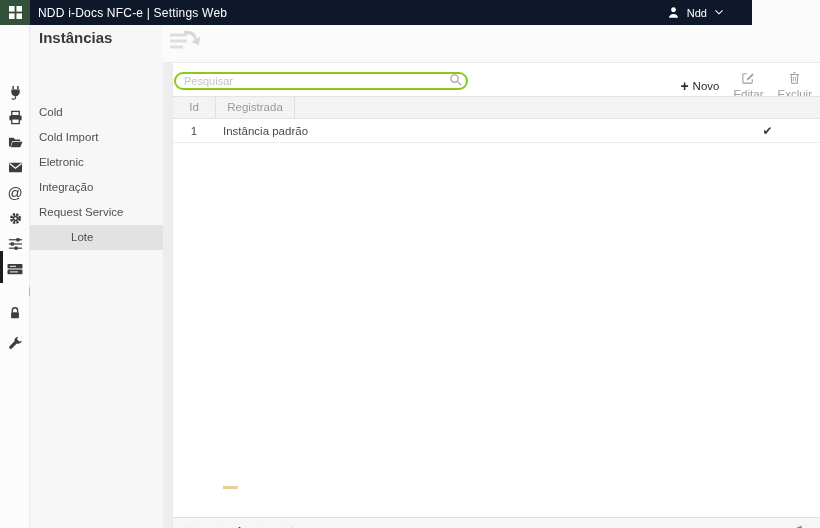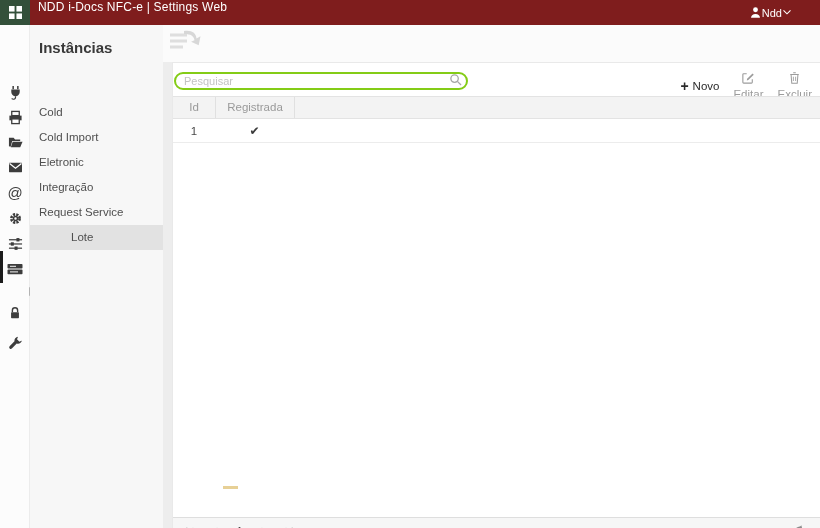--- a/index.html
+++ b/index.html
@@ -1,42 +1,42 @@
 <!DOCTYPE html>
 <html><head>
 <meta charset="utf-8">
 <style>
   * { margin:0; padding:0; box-sizing:border-box; }
   body { background:#ddd; font-family:"Liberation Sans", sans-serif; }
   .page { position:relative; width:820px; height:528px; background:#fbfbfb; overflow:hidden;
           font-family:"Liberation Sans", sans-serif; }
 
   
-  .topbar { position:absolute; left:0; top:0; width:820px; height:25px; background:#7f1d1d;
-            display:flex; }
+  .topbar { position:absolute; left:0; top:0; width:752px; height:25px; background:#0f172a;
+            display:flex; align-items:center; }
   .waffle-btn { width:30px; height:25px; background:#33503a; display:flex; align-items:center;
                 justify-content:center; cursor:pointer; }
   .topbar-title { color:#fff; font-size:12px; margin-left:8px; letter-spacing:.2px; }
   .topbar-right { position:absolute; right:28px; top:0; height:25px; display:flex;
-                  align-items:center; gap:0; cursor:pointer; }
+                  align-items:center; gap:7px; cursor:pointer; }
   .topbar-user { color:#fff; font-size:11px; }
 
   
   .rail { position:absolute; left:0; top:25px; width:30px; height:503px; background:#fcfcfc;
           border-right:1px solid #ececec; }
   .rail-item { position:absolute; left:0; width:30px; height:24px; display:flex;
                align-items:center; justify-content:center; cursor:pointer; }
   .rail-item.selected::before { content:""; position:absolute; left:0; top:-6px; width:3px;
                height:32px; background:#1c1c1c; }
   .rail-fragment { position:absolute; left:29px; top:287px; width:3px; height:9px;
                background:#b3b3b3; border-radius:1px; }
 
   
   .sidebar { position:absolute; left:30px; top:25px; width:133px; height:503px; background:#f7f7f7; }
-  .sidebar-title { position:absolute; left:9px; top:14px; font-size:15px; font-weight:700;
+  .sidebar-title { position:absolute; left:9px; top:4px; font-size:15px; font-weight:700;
                    color:#3a3a3a; }
   .sidebar-items { position:absolute; left:0; top:55px; width:133px;margin-top:20px; }
   .sidebar-item { height:25px; line-height:25px; padding-left:9px; font-size:11.5px;
                   color:#4f4f4f; cursor:pointer; white-space:nowrap; }
   .sidebar-item.selected { background:#e2e2e2;padding-left:41px; }
 
   
   .main { position:absolute; left:163px; top:25px; width:657px; height:503px; background:#fbfbfb; }
   .main-gutter { position:absolute; left:0; top:37px; width:9px; height:466px; background:#ededed; }
   .main-header { position:absolute; left:0; top:0; width:657px; height:37px; }
@@ -238,20 +238,21 @@
       </div>
 
       <div class="grid-header">
         <div class="gh-cell gh-id">Id</div>
         <div class="gh-cell gh-reg">Registrada</div>
         <div class="gh-cell gh-sp"></div>
       </div>
 
       <div class="grid-row">
         <div class="gr-cell gr-id">1</div>
+        <div class="gr-cell gr-nome">Instância padrão</div>
         <div class="gr-cell gr-reg">
           <span class="check-glyph">✔</span>
         </div>
       </div>
 
       <div class="pager-tab"></div>
       <div class="pager">
         <div class="pager-left">
           <div class="pager-btn">
             <svg width="11" height="11" viewBox="0 0 12 12">

